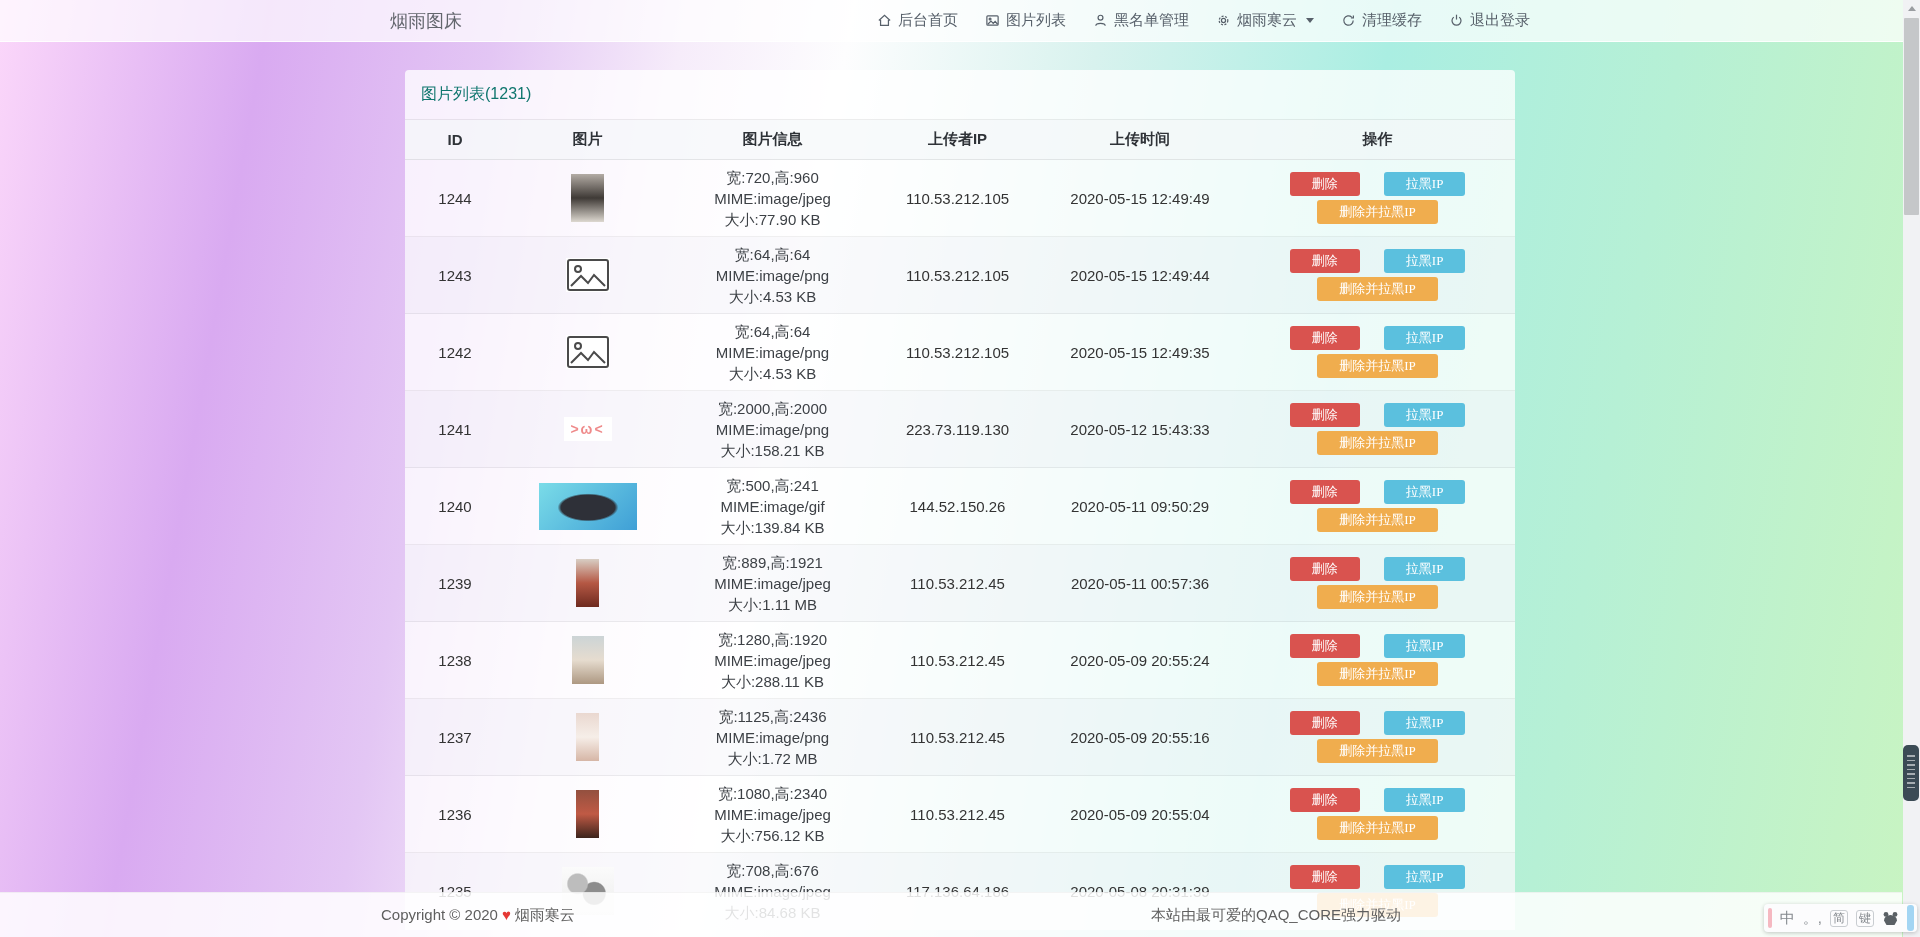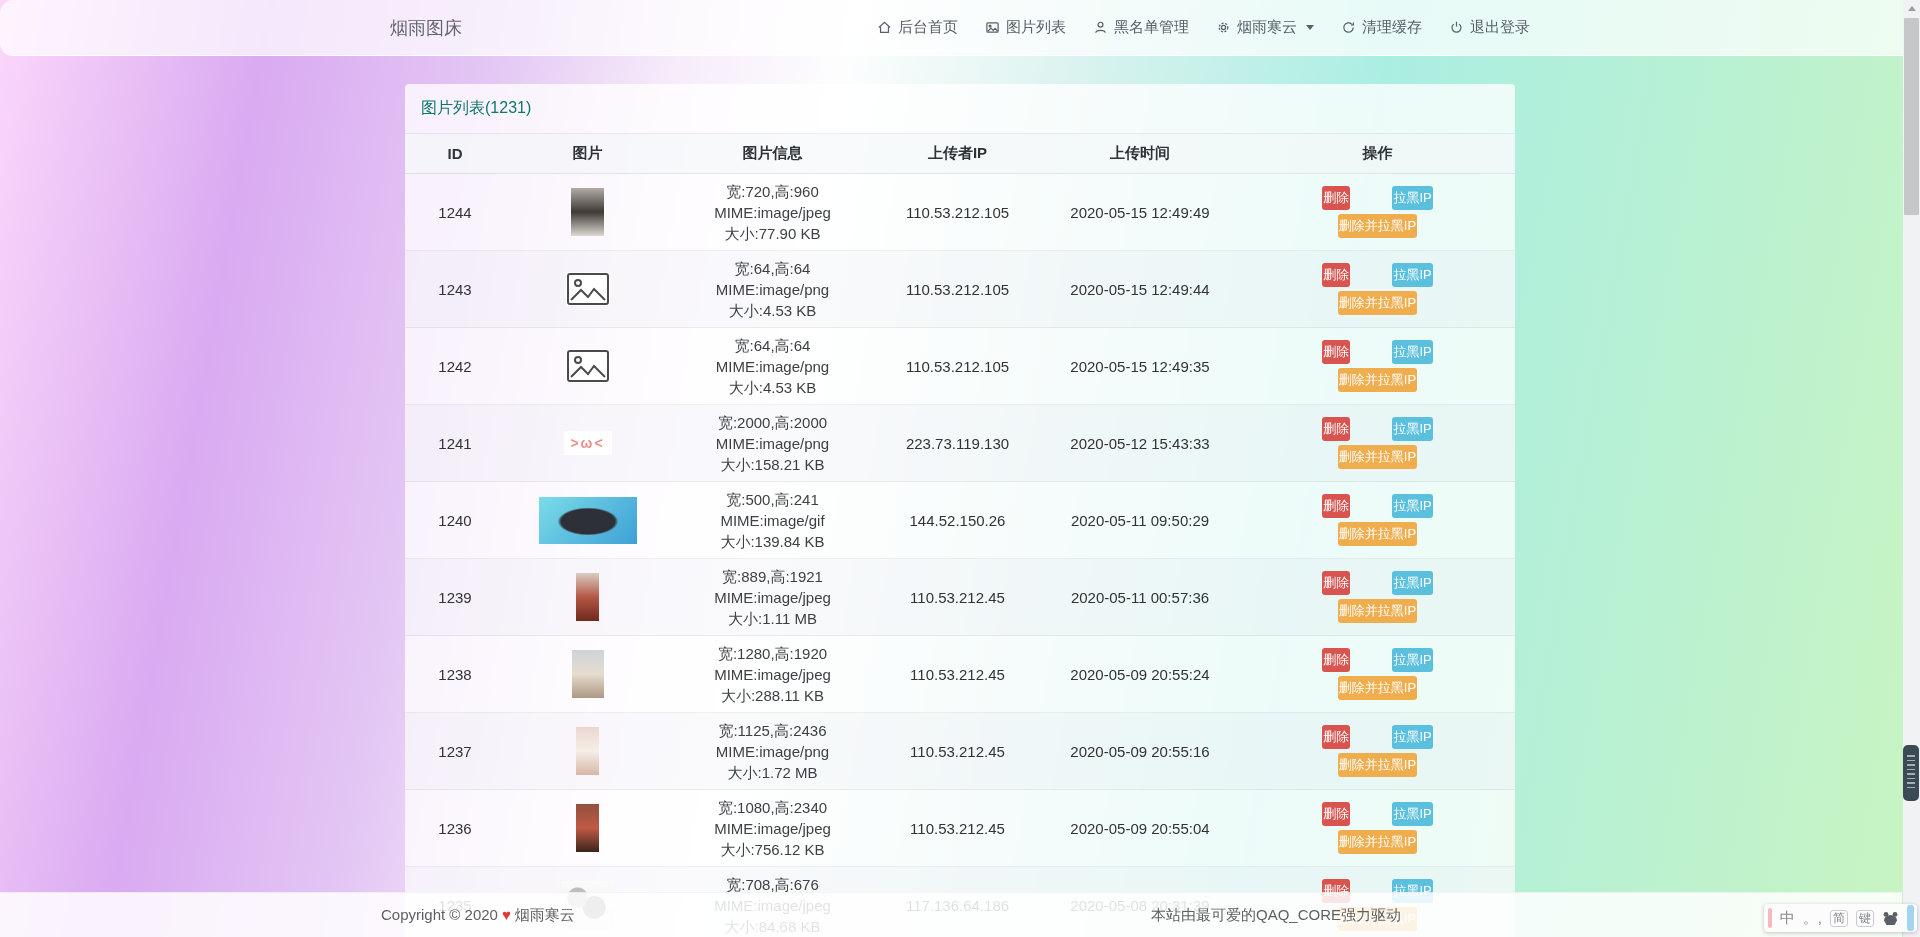--- a/index.html
+++ b/index.html
@@ -8,24 +8,23 @@
     font-family: "Liberation Sans", "DejaVu Sans", sans-serif;
     color: #333;
     background: linear-gradient(100deg,
       #fbd7fa 0%, #d9aaf1 13%, #e3c6f4 24%, #f6ecfa 33%, #fdfdfe 41%,
       #d8f2ee 53%, #aaeee2 67%, #b6f0d5 81%, #c9f4c1 100%);
   }
   .container { width: 1140px; margin: 0 auto; }
 
   
   .navbar {
-    height: 56px;
+    height: 42px;
     background: rgba(255,255,255,0.72);
     border-bottom: 1px solid rgba(255,255,255,0.85);
-    border-radius: 13px;
   }
   .nav-inner { height: 100%; display: flex; align-items: center; justify-content: space-between; }
   .brand { font-size: 18px; color: #63666d; cursor: pointer; }
   .nav-menu { list-style: none; display: flex; align-items: center; gap: 27px; }
   .nav-item { display: flex; align-items: center; gap: 6px; font-size: 15px; color: #57606a; cursor: pointer; white-space: nowrap; }
   .nav-item svg { display: block; }
   .caret {
     display: inline-block; width: 0; height: 0; margin-left: 3px;
     border-left: 4px solid transparent; border-right: 4px solid transparent;
     border-top: 5px solid #57606a;
@@ -66,23 +65,23 @@
   .thumb {
     display: inline-flex; align-items: center; justify-content: center;
     vertical-align: middle; overflow: hidden; cursor: pointer;
     background: #fff;
   }
   .thumb-broken { background: #fff; }
   .emoji-text { font-size: 14px; font-weight: bold; letter-spacing: 2px; color: #ef8a8a; }
 
   
   .btn {
-    display: inline-block; margin: 2px 19px; padding: 3px 1px;
+    display: inline-block; margin: 2px 10px; padding: 3px 22px;
     border: none; border-radius: 3px; font-size: 13px; color: #fff;
-    font-family: Liberation Sans, sans-serif; cursor: pointer; line-height: 18px;
+    font-family: Liberation Serif, serif; cursor: pointer; line-height: 18px;
   }
   .btn-danger  { background: var(--danger,  #d9534f); }
   .btn-info    { background: var(--info,    #5bc0de); }
   .btn-warning { background: var(--warning, #f0ad4e); }
 
   
   .footer {
     position: fixed; left: 0; right: 18px; bottom: 0; height: 45px;
     background: rgba(255,255,255,0.85);
     border-top: 1px solid rgba(0,0,0,0.04);

